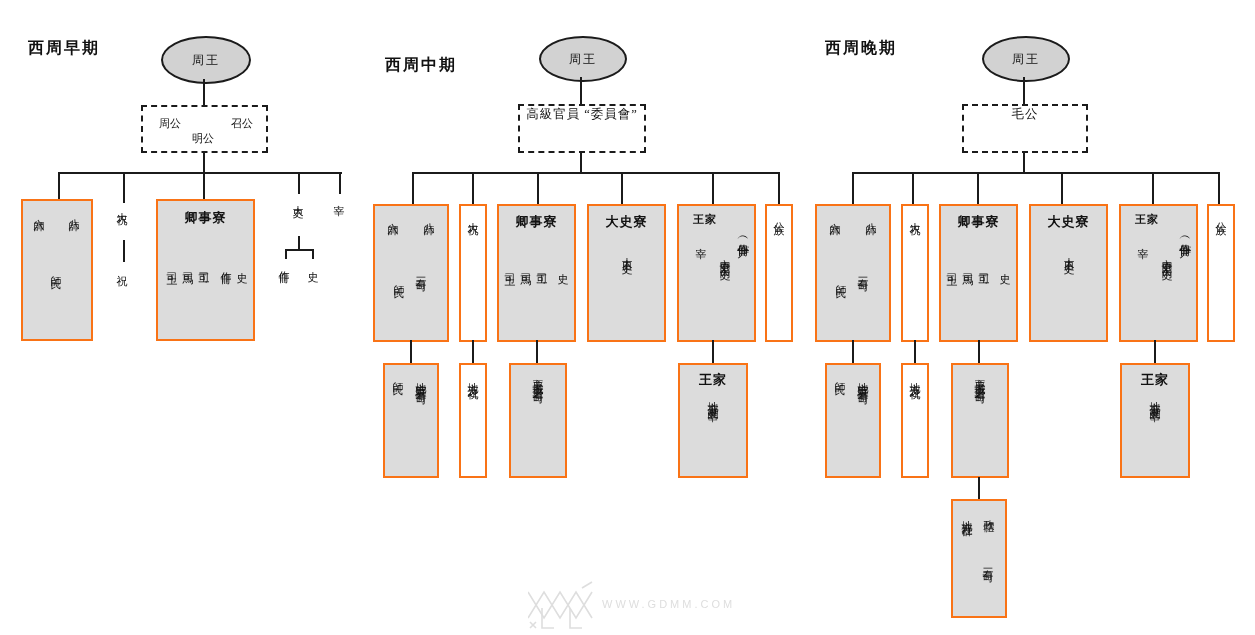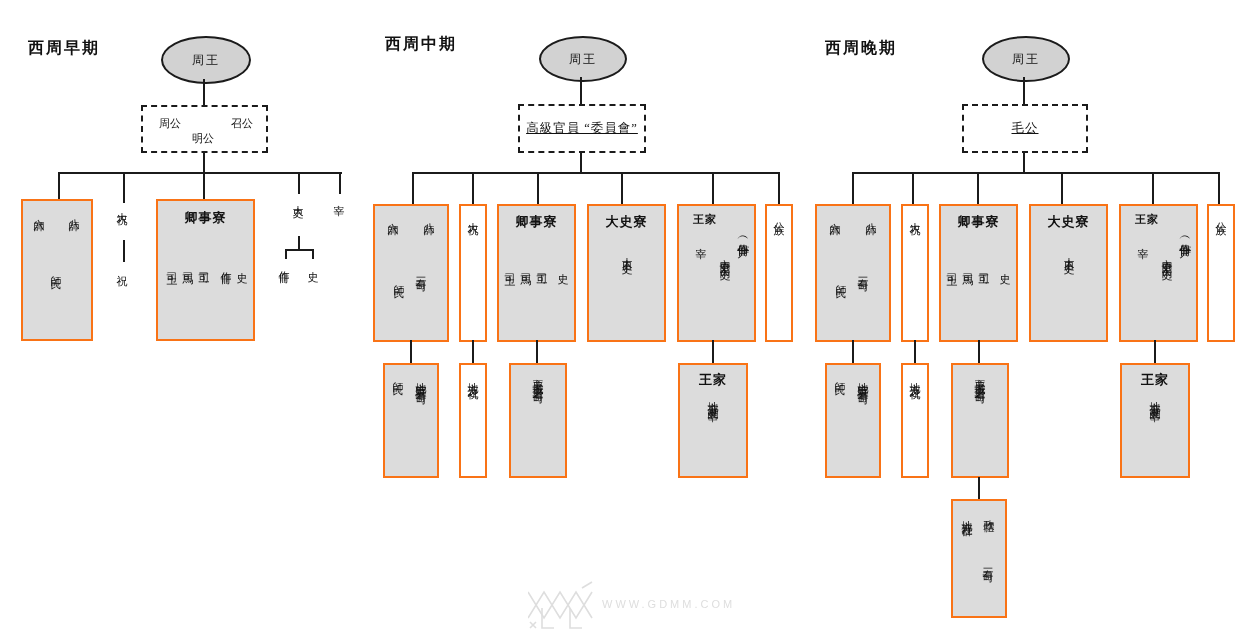--- a/index.html
+++ b/index.html
@@ -10,21 +10,21 @@
   .ell{position:absolute;border:2px solid #1b1b1b;border-radius:50%;background:#d2d2d2;
        display:flex;align-items:center;justify-content:center;font-size:12px;letter-spacing:2px;}
   .dashbox{position:absolute;border:2px dashed #1b1b1b;background:#fff;box-sizing:border-box;}
   .box{position:absolute;background:#dcdcdc;border:2px solid #f97316;box-sizing:border-box;}
   .white{background:#ffffff;}
   .ln{position:absolute;background:#1b1b1b;}
   .t{position:absolute;font-size:11px;line-height:1.1;white-space:nowrap;}
   .v{writing-mode:vertical-lr;text-orientation:upright;letter-spacing:2px;}
   .bt{position:absolute;left:0;right:0;text-align:center;font-weight:bold;font-size:13px;letter-spacing:1px;}
   .b{font-weight:bold;}
-  .ctr{display:flex;align-items:center;justify-content:center;font-size:12.5px;letter-spacing:1px;text-decoration:underline;}
+  .ctr{display:flex;justify-content:center;font-size:12.5px;letter-spacing:1px;}
   .wm{position:absolute;left:528px;top:578px;display:flex;align-items:center;gap:8px;color:#e0e0e0;}
   .wm-brand{font-size:27px;font-weight:bold;letter-spacing:3px;color:#e3e3e3;text-shadow:0 0 1px #d2d2d2;font-family:"Liberation Sans","DejaVu Sans",sans-serif;}
   .wm-url{font-size:11px;letter-spacing:3px;color:#dedede;font-family:"Liberation Sans","DejaVu Sans",sans-serif;}
 </style>
 </head>
 <body>
 
 <div class="canvas">
 
   <section class="chart" style="left:0">
@@ -74,21 +74,21 @@
     <div class="ln" style="left:285px;top:249px;width:29px;height:2px"></div>
     <div class="ln" style="left:285px;top:249px;width:2px;height:10px"></div>
     <div class="ln" style="left:312px;top:249px;width:2px;height:10px"></div>
     <span class="t v" style="left:278px;top:262px">作冊</span>
     <span class="t v" style="left:307px;top:262px">史</span>
 
     <span class="t v" style="left:333px;top:196px">宰</span>
   </section>
 
   <section class="chart" style="left:370px">
-    <div class="period" style="left:15px;top:34px">西周中期</div>
+    <div class="period" style="left:15px;top:55px">西周中期</div>
 
     <div class="ell" style="left:169px;top:36px;width:84px;height:42px">
       <span>周王</span>
     </div>
     <div class="ln" style="left:210px;top:77px;width:2px;height:27px"></div>
     <div class="dashbox ctr" style="left:148px;top:104px;width:128px;height:49px">
       <span>高級官員 “委員會”</span>
     </div>
     <div class="ln" style="left:210px;top:152px;width:2px;height:22px"></div>
 

